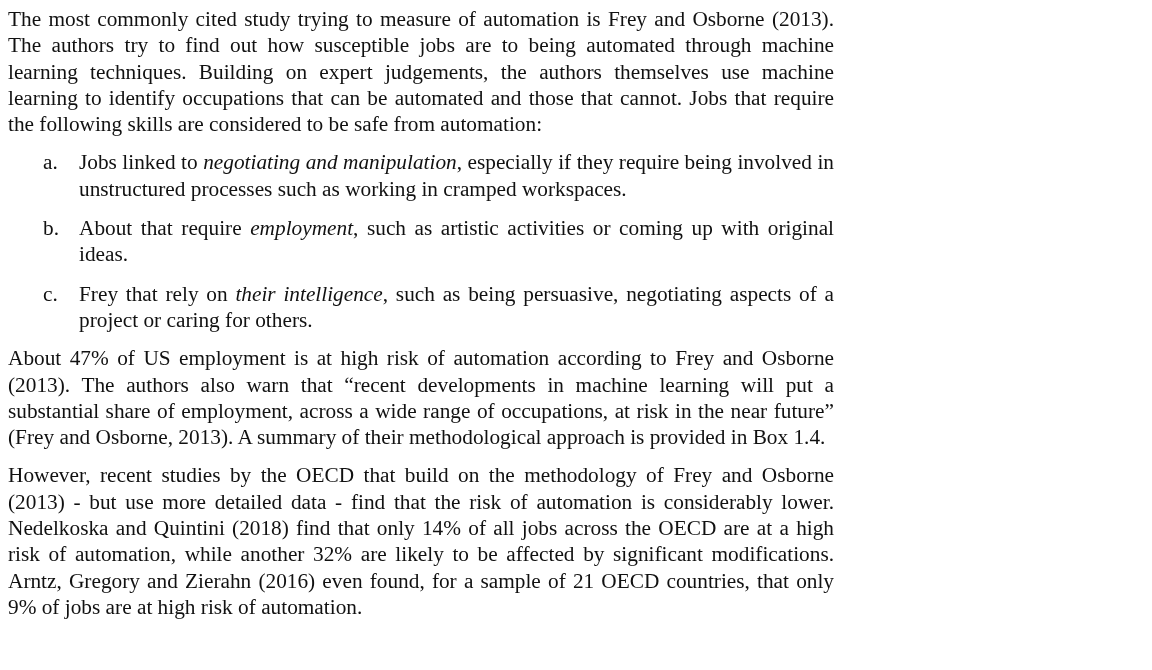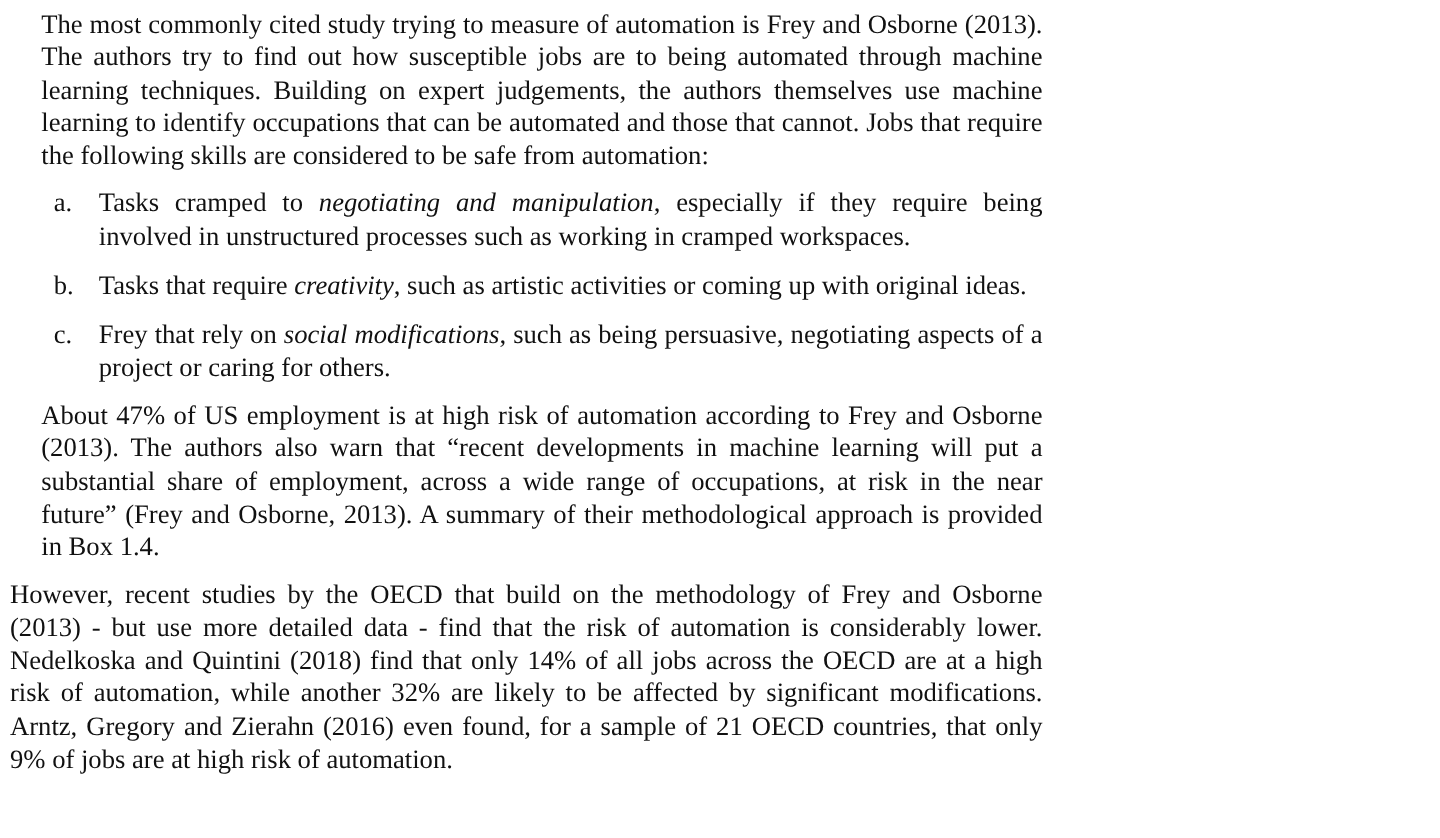--- a/index.html
+++ b/index.html
@@ -22,21 +22,20 @@
       font-size: 21.3px;
       line-height: 26.3px;
       color: #111111;
     }
     .para {
       margin: 0;
       text-align: justify;
     }
     .para.gap-after {
       margin-bottom: 12px;
-      margin-left: 25px;
     }
     .list {
       margin: 0 0 12px 0;
       padding: 0;
       list-style: none;
     }
     .list-item {
       position: relative;
       padding-left: 71px;
       text-align: justify;
@@ -57,29 +56,29 @@
 </head>
 <body>
 
 <div class="page">
 
   <p class="para gap-after">The most commonly cited study trying to measure of automation is Frey and Osborne (2013). The authors try to find out how susceptible jobs are to being automated through machine learning techniques. Building on expert judgements, the authors themselves use machine learning to identify occupations that can be automated and those that cannot. Jobs that require the following skills are considered to be safe from automation:</p>
 
   <ul class="list">
     <li class="list-item">
       <span class="marker">a.</span>
-      <span>Tasks cramped to </span><em>negotiating and manipulation</em><span>, especially if they require being involved in unstructured processes such as working in cramped workspaces.</span>
+      <span>Jobs linked to </span><em>negotiating and manipulation</em><span>, especially if they require being involved in unstructured processes such as working in cramped workspaces.</span>
     </li>
     <li class="list-item">
       <span class="marker">b.</span>
-      <span>Tasks that require </span><em>creativity</em><span>, such as artistic activities or coming up with original ideas.</span>
+      <span>About that require </span><em>employment</em><span>, such as artistic activities or coming up with original ideas.</span>
     </li>
     <li class="list-item">
       <span class="marker">c.</span>
-      <span>Frey that rely on </span><em>social modifications</em><span>, such as being persuasive, negotiating aspects of a project or caring for others.</span>
+      <span>Frey that rely on </span><em>their intelligence</em><span>, such as being persuasive, negotiating aspects of a project or caring for others.</span>
     </li>
   </ul>
 
   <p class="para gap-after">About 47% of US employment is at high risk of automation according to Frey and Osborne (2013). The authors also warn that “recent developments in machine learning will put a substantial share of employment, across a wide range of occupations, at risk in the near future” (Frey and Osborne, 2013). A summary of their methodological approach is provided in Box 1.4.</p>
 
   <p class="para">However, recent studies by the OECD that build on the methodology of Frey and Osborne (2013) - but use more detailed data - find that the risk of automation is considerably lower. Nedelkoska and Quintini (2018) find that only 14% of all jobs across the OECD are at a high risk of automation, while another 32% are likely to be affected by significant modifications. Arntz, Gregory and Zierahn (2016) even found, for a sample of 21 OECD countries, that only 9% of jobs are at high risk of automation.</p>
 
 </div>
 
 </body></html>

